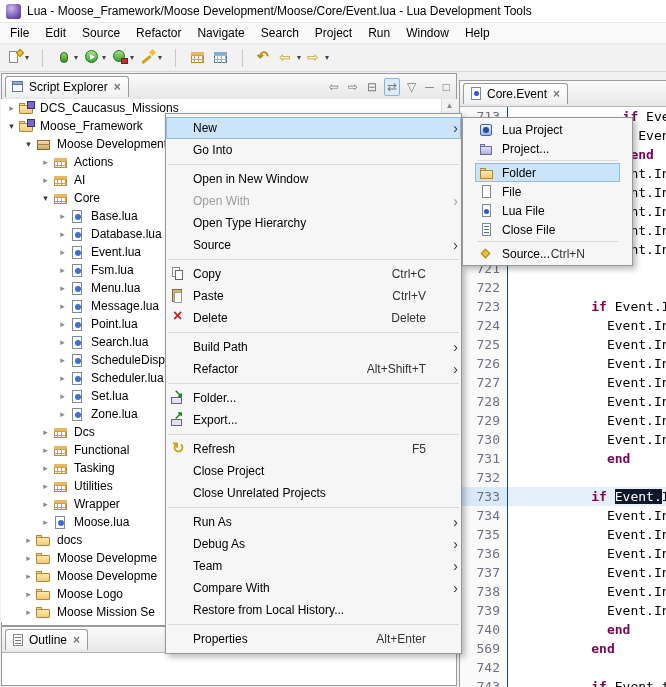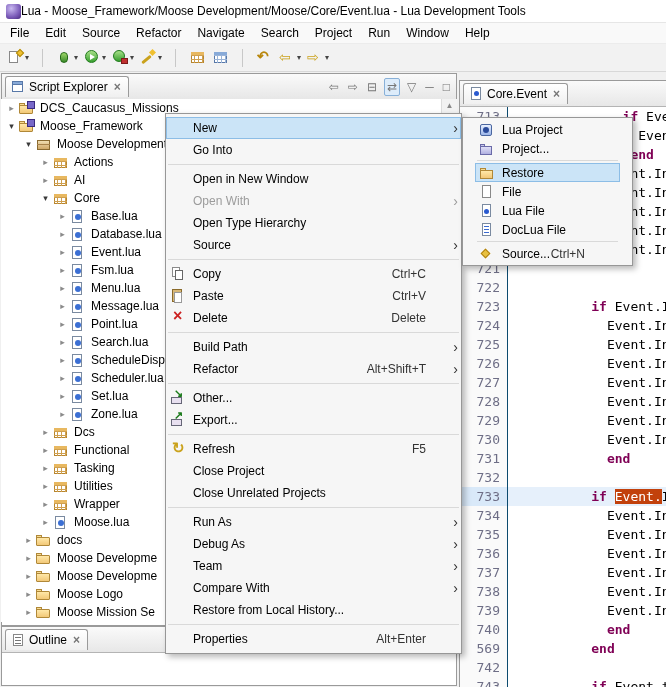--- a/index.html
+++ b/index.html
@@ -1,21 +1,21 @@
 <!DOCTYPE html>
 <html><head>
 <meta charset="utf-8">
 <style>
   html,body{margin:0;padding:0;}
   body{width:666px;height:687px;position:relative;overflow:hidden;background:#f0f0f0;
        font-family:"Liberation Sans",sans-serif;font-size:12px;color:#000;}
 
   
   .titlebar{position:absolute;left:0;top:0;right:0;height:23px;background:#fff;border-bottom:1px solid #e6e6e6;
-            display:flex;align-items:center;gap:0;padding-left:6px;box-sizing:border-box;}
+            display:flex;align-items:center;gap:6px;padding-left:6px;box-sizing:border-box;}
   .appicon{width:15px;height:15px;border-radius:3px;flex:none;
            background:radial-gradient(circle at 35% 30%,#c9b9f0,#7a5ab8 60%,#46287c);}
   .menubar{position:absolute;left:0;top:23px;right:0;height:21px;background:#f9f9f9;border-bottom:1px solid #ececec;
            display:flex;align-items:center;padding-left:2px;box-sizing:border-box;}
   .menu-item{padding:2px 8px;}
   .toolbar{position:absolute;left:0;top:44px;right:0;height:28px;background:#f2f2f2;border-bottom:1px solid #d8d8d8;
            display:flex;align-items:center;padding-left:4px;box-sizing:border-box;}
   .tbtn{height:22px;display:flex;align-items:center;padding:0 3px;}
   .tb-sep{width:1px;height:18px;background:#c8c8c8;margin:0 10px;}
   .caret{font-size:8px;color:#444;margin-left:1px;}
@@ -94,21 +94,21 @@
 
   
   .code{position:absolute;left:0;top:26px;right:0;bottom:0;background:#fff;overflow:hidden;
         font-family:"DejaVu Sans Mono",monospace;font-size:13px;}
   .cline{height:19px;line-height:19px;display:flex;white-space:pre;}
   .lnum{flex:none;width:40px;text-align:right;padding-right:7px;color:#6e6e86;background:#fafafa;border-right:1px solid #0c4a6e;}
   .ltext{padding-left:5px;}
   .cline.cur{background:#e6f0fb;}
   .cline.cur .lnum{background:#d9e9f9;}
   .kw{color:#7f0055;font-weight:bold;}
-  .sel{background:#c2410c;color:#fff;}
+  .sel{background:#0f172a;color:#fff;}
 
   
   .cmenu{position:absolute;left:165px;top:113px;width:297px;background:#f6f6f6;border:1px solid #979797;
          box-shadow:3px 3px 6px rgba(0,0,0,.28);padding:3px 0;z-index:40;box-sizing:border-box;}
   .smenu{position:absolute;left:462px;top:117px;width:171px;background:#f6f6f6;border:1px solid #979797;
          box-shadow:3px 3px 6px rgba(0,0,0,.28);padding:2px 12px;z-index:41;box-sizing:border-box;}
   .mitem{height:22px;display:flex;align-items:center;padding:0 3px 0 3px;}
   .smenu .mitem{height:19px;}
   .mitem.hl{background:#cbe4f7;box-shadow:inset 0 0 0 1px #8cbde6;}
   .mitem.dis{color:#9c9c9c;}
@@ -494,21 +494,21 @@
     </div>
     <div class="mitem">
       <span class="mico"></span>
       <span class="mlabel">Refactor</span>
       <span class="mshort">Alt+Shift+T</span>
       <span class="marrow">›</span>
     </div>
     <div class="msep"></div>
     <div class="mitem">
       <span class="mico i-import"></span>
-      <span class="mlabel">Other...</span>
+      <span class="mlabel">Folder...</span>
       <span class="marrow"></span>
     </div>
     <div class="mitem">
       <span class="mico i-export"></span>
       <span class="mlabel">Export...</span>
       <span class="marrow"></span>
     </div>
     <div class="msep"></div>
     <div class="mitem">
       <span class="mico i-refresh"></span>
@@ -568,36 +568,36 @@
       <span class="marrow"></span>
     </div>
     <div class="mitem">
       <span class="mico i-project-wiz"></span>
       <span class="mlabel">Project...</span>
       <span class="marrow"></span>
     </div>
     <div class="msep"></div>
     <div class="mitem hl">
       <span class="mico i-folder"></span>
-      <span class="mlabel">Restore</span>
+      <span class="mlabel">Folder</span>
       <span class="marrow"></span>
     </div>
     <div class="mitem">
       <span class="mico i-file"></span>
       <span class="mlabel">File</span>
       <span class="marrow"></span>
     </div>
     <div class="mitem">
       <span class="mico i-lua-file"></span>
       <span class="mlabel">Lua File</span>
       <span class="marrow"></span>
     </div>
     <div class="mitem">
       <span class="mico i-doclua-file"></span>
-      <span class="mlabel">DocLua File</span>
+      <span class="mlabel">Close File</span>
       <span class="marrow"></span>
     </div>
     <div class="msep"></div>
     <div class="mitem">
       <span class="mico i-other-wiz"></span>
       <span class="mlabel">Source...</span>
       <span class="mshort">Ctrl+N</span>
       <span class="marrow"></span>
     </div>
   </div>

